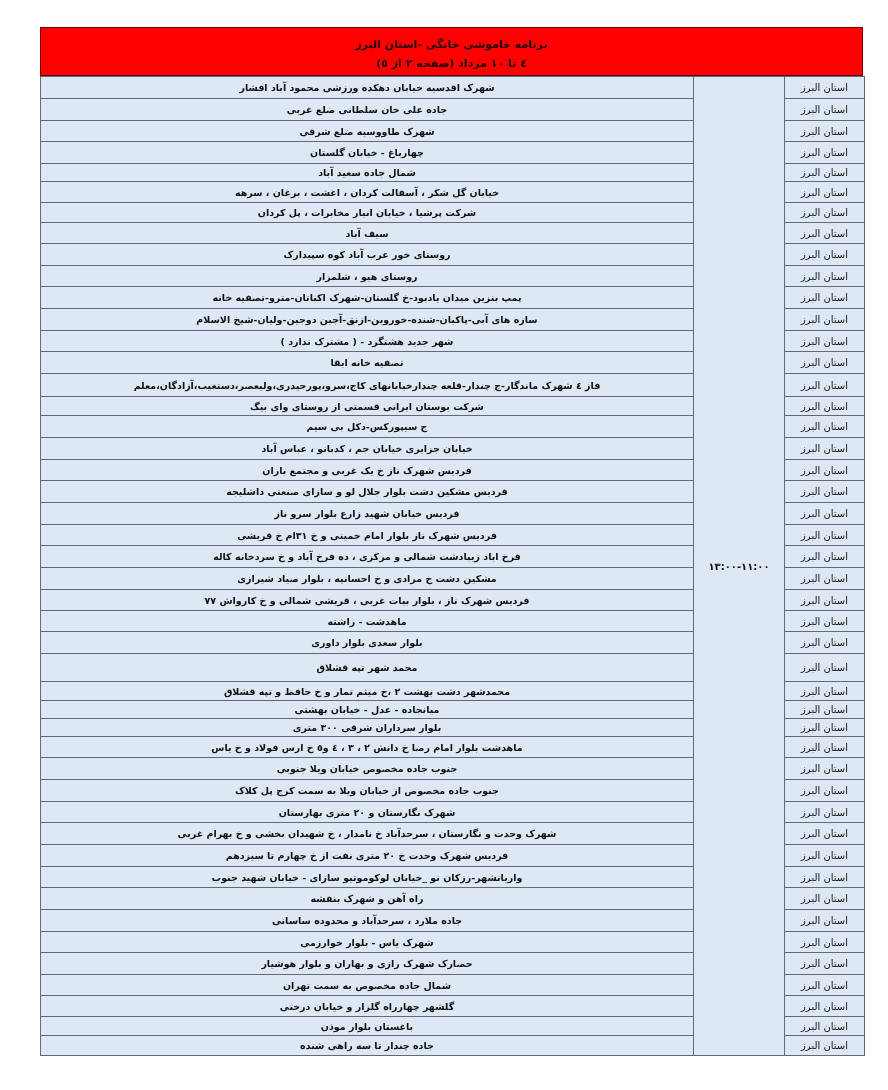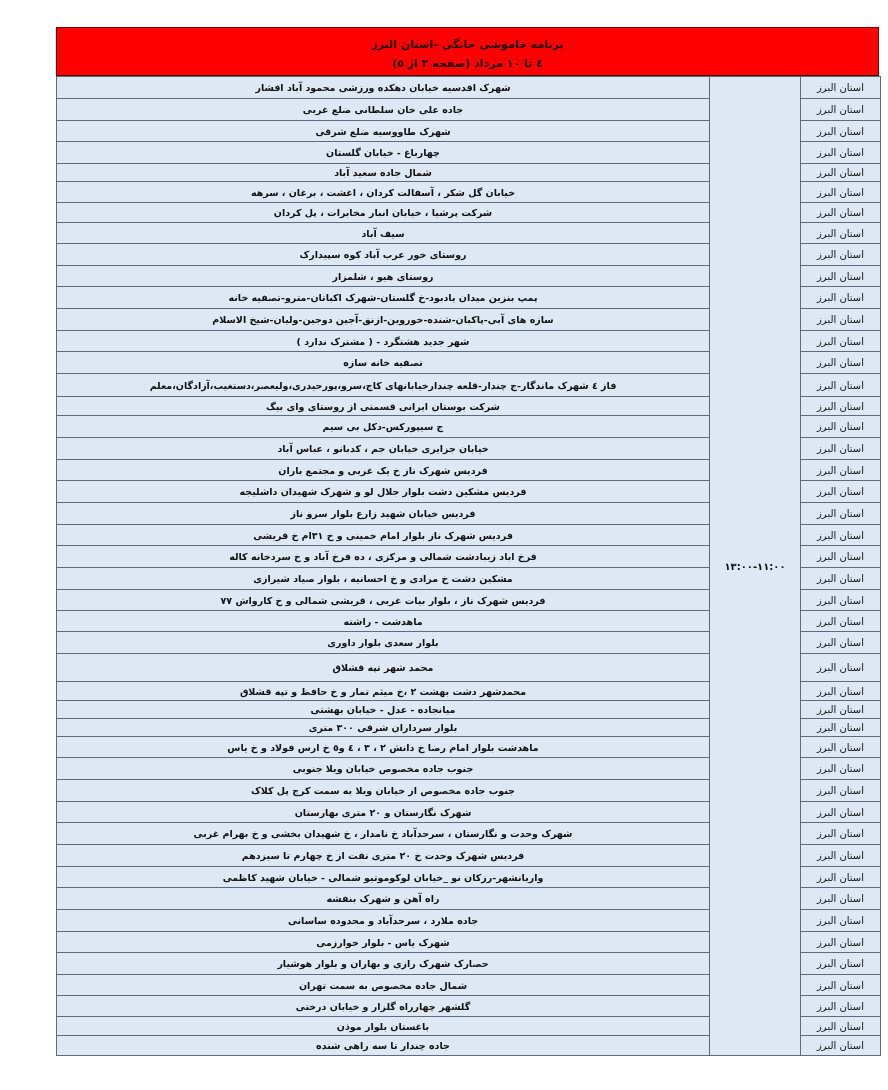--- a/index.html
+++ b/index.html
@@ -1,18 +1,18 @@
 <!DOCTYPE html>
 <html><head>
 <meta charset="utf-8">
 <style>
   html, body { margin: 0; padding: 0; background: #ffffff; }
   body { width: 888px; height: 1090px; position: relative; overflow: hidden;
          font-family: "DejaVu Sans", sans-serif; }
-  .sheet { position: absolute; left: 56px; top: 27px; width: 823px; }
+  .sheet { position: absolute; left: 40px; top: 27px; width: 823px; }
   .header { background: #ff0000; border: 1px solid #7a0000; border-bottom: 1px solid #5a0000;
             height: 49px; box-sizing: border-box; text-align: center; color: #1a0000;
             font-weight: bold; font-size: 11px; direction: rtl; }
   .header .t1 { padding-top: 7px; height: 20px; line-height: 20px; }
   .header .t2 { height: 20px; line-height: 18px; }
   table.grid { border-collapse: collapse; width: 823px; table-layout: fixed; direction: ltr; }
   table.grid td { background: #dde8f4; border: 1px solid #5f6b78; padding: 0;
                   font-size: 9.5px; font-weight: bold; color: #111;
                   text-align: center; direction: rtl; white-space: nowrap; overflow: hidden; }
   td.loc { width: 652px; }
@@ -76,21 +76,21 @@
         </tr>
         <tr style="height: 22px; padding-left: 26px;">
           <td class="loc">سازه های آبی-پاکبان-شنده-خوروین-ازنق-آجین دوجین-ولیان-شیخ الاسلام</td>
           <td class="prov">استان البرز</td>
         </tr>
         <tr style="height: 21px;">
           <td class="loc">شهر جدید هشتگرد - ( مشترک ندارد )</td>
           <td class="prov">استان البرز</td>
         </tr>
         <tr style="height: 22px;">
-          <td class="loc">تصفیه خانه سازه</td>
+          <td class="loc">تصفیه خانه ابقا</td>
           <td class="prov">استان البرز</td>
         </tr>
         <tr style="height: 23px;">
           <td class="loc">فاز ٤ شهرک ماندگار-ج چندار-قلعه چندارخیابانهای کاج،سرو،پورحیدری،ولیعصر،دستغیب،آزادگان،معلم</td>
           <td class="prov">استان البرز</td>
         </tr>
         <tr style="height: 19px;">
           <td class="loc">شرکت بوستان ایرانی قسمتی از روستای وای بیگ</td>
           <td class="prov">استان البرز</td>
         </tr>
@@ -100,21 +100,21 @@
         </tr>
         <tr style="height: 22px;">
           <td class="loc">خیابان جزایری خیابان جم ، کدبانو ، عباس آباد</td>
           <td class="prov">استان البرز</td>
         </tr>
         <tr style="height: 21px;">
           <td class="loc">فردیس شهرک ناز خ یک غربی و مجتمع باران</td>
           <td class="prov">استان البرز</td>
         </tr>
         <tr style="height: 22px;">
-          <td class="loc">فردیس مشکین دشت بلوار جلال لو و شهرک شهیدان داشلیجه</td>
+          <td class="loc">فردیس مشکین دشت بلوار جلال لو و سازای صنعتی داشلیجه</td>
           <td class="prov">استان البرز</td>
         </tr>
         <tr style="height: 22px;">
           <td class="loc">فردیس خیابان شهید زارع  بلوار سرو ناز</td>
           <td class="prov">استان البرز</td>
         </tr>
         <tr style="height: 21px;">
           <td class="loc">فردیس شهرک ناز  بلوار امام خمینی و خ ٣١ام  خ قریشی</td>
           <td class="prov">استان البرز</td>
         </tr>
@@ -172,21 +172,21 @@
         </tr>
         <tr style="height: 22px;">
           <td class="loc">شهرک وحدت و نگارستان  ، سرحدآباد خ نامدار ، خ شهیدان بخشی و خ بهرام غربی</td>
           <td class="prov">استان البرز</td>
         </tr>
         <tr style="height: 22px;">
           <td class="loc">فردیس شهرک وحدت خ ٢٠ متری نفت از خ  چهارم  تا سیزدهم</td>
           <td class="prov">استان البرز</td>
         </tr>
         <tr style="height: 21px;">
-          <td class="loc">واریانشهر-رزکان نو _خیابان لوکوموتیو شمالی  - خیابان شهید کاظمی</td>
+          <td class="loc">واریانشهر-رزکان نو _خیابان لوکوموتیو سازای  - خیابان شهید جنوب</td>
           <td class="prov">استان البرز</td>
         </tr>
         <tr style="height: 22px;">
           <td class="loc">راه آهن و شهرک بنفشه</td>
           <td class="prov">استان البرز</td>
         </tr>
         <tr style="height: 22px;">
           <td class="loc">جاده ملارد ، سرحدآباد و محدوده ساسانی</td>
           <td class="prov">استان البرز</td>
         </tr>

